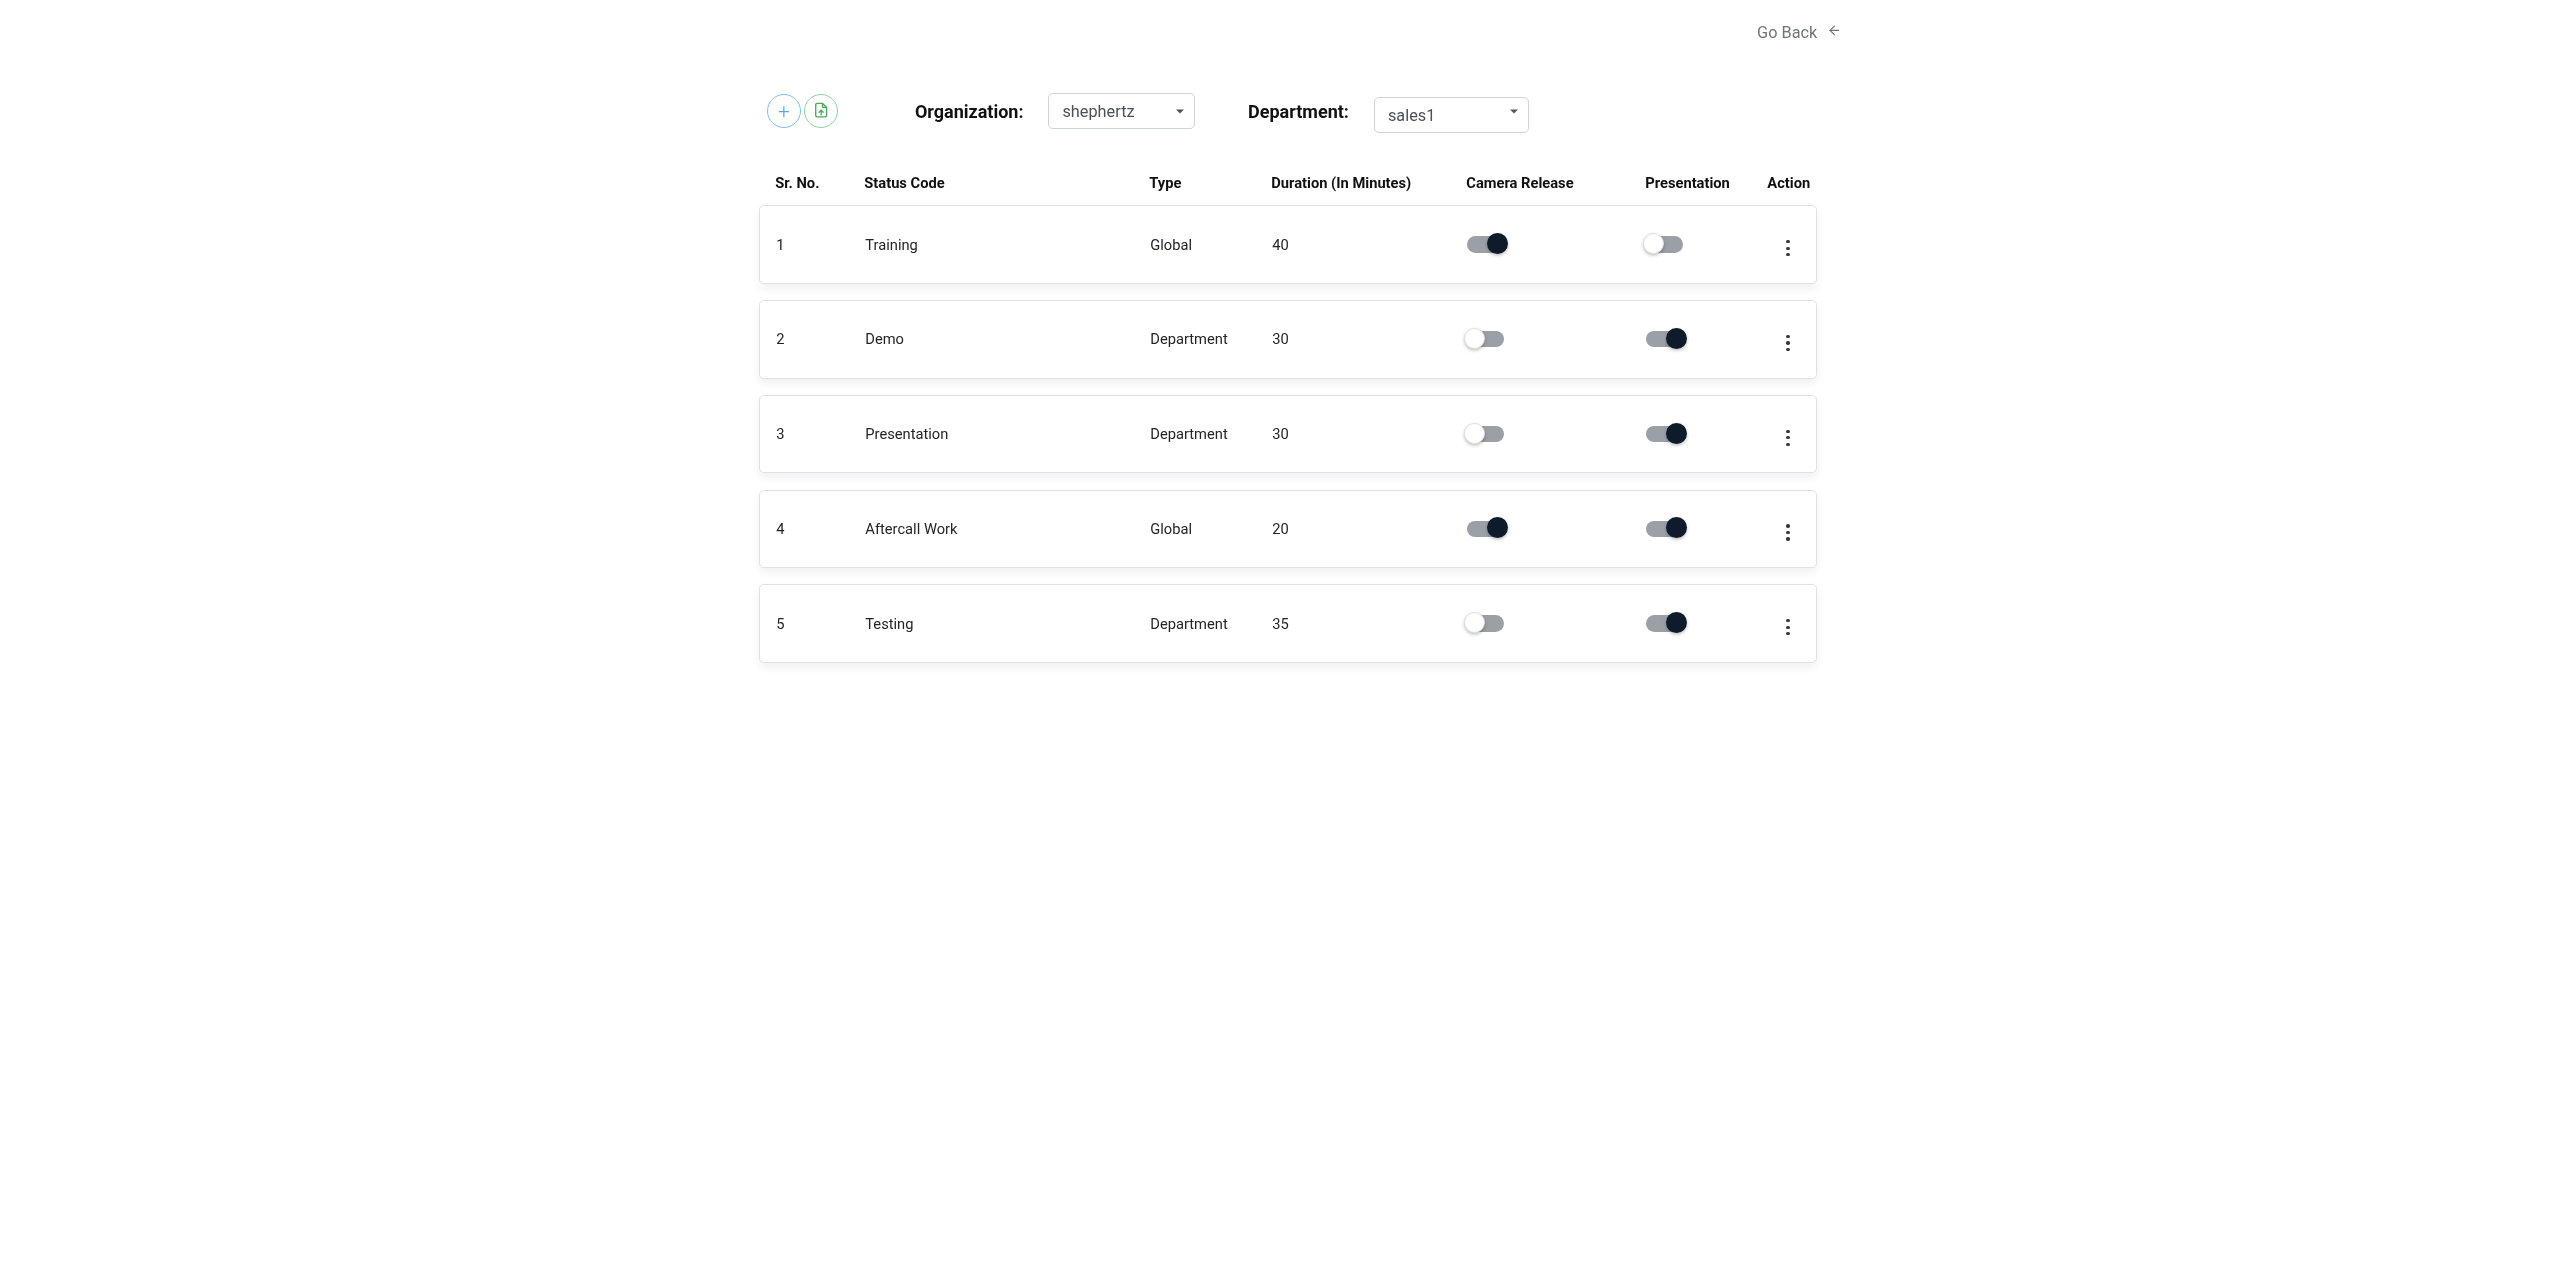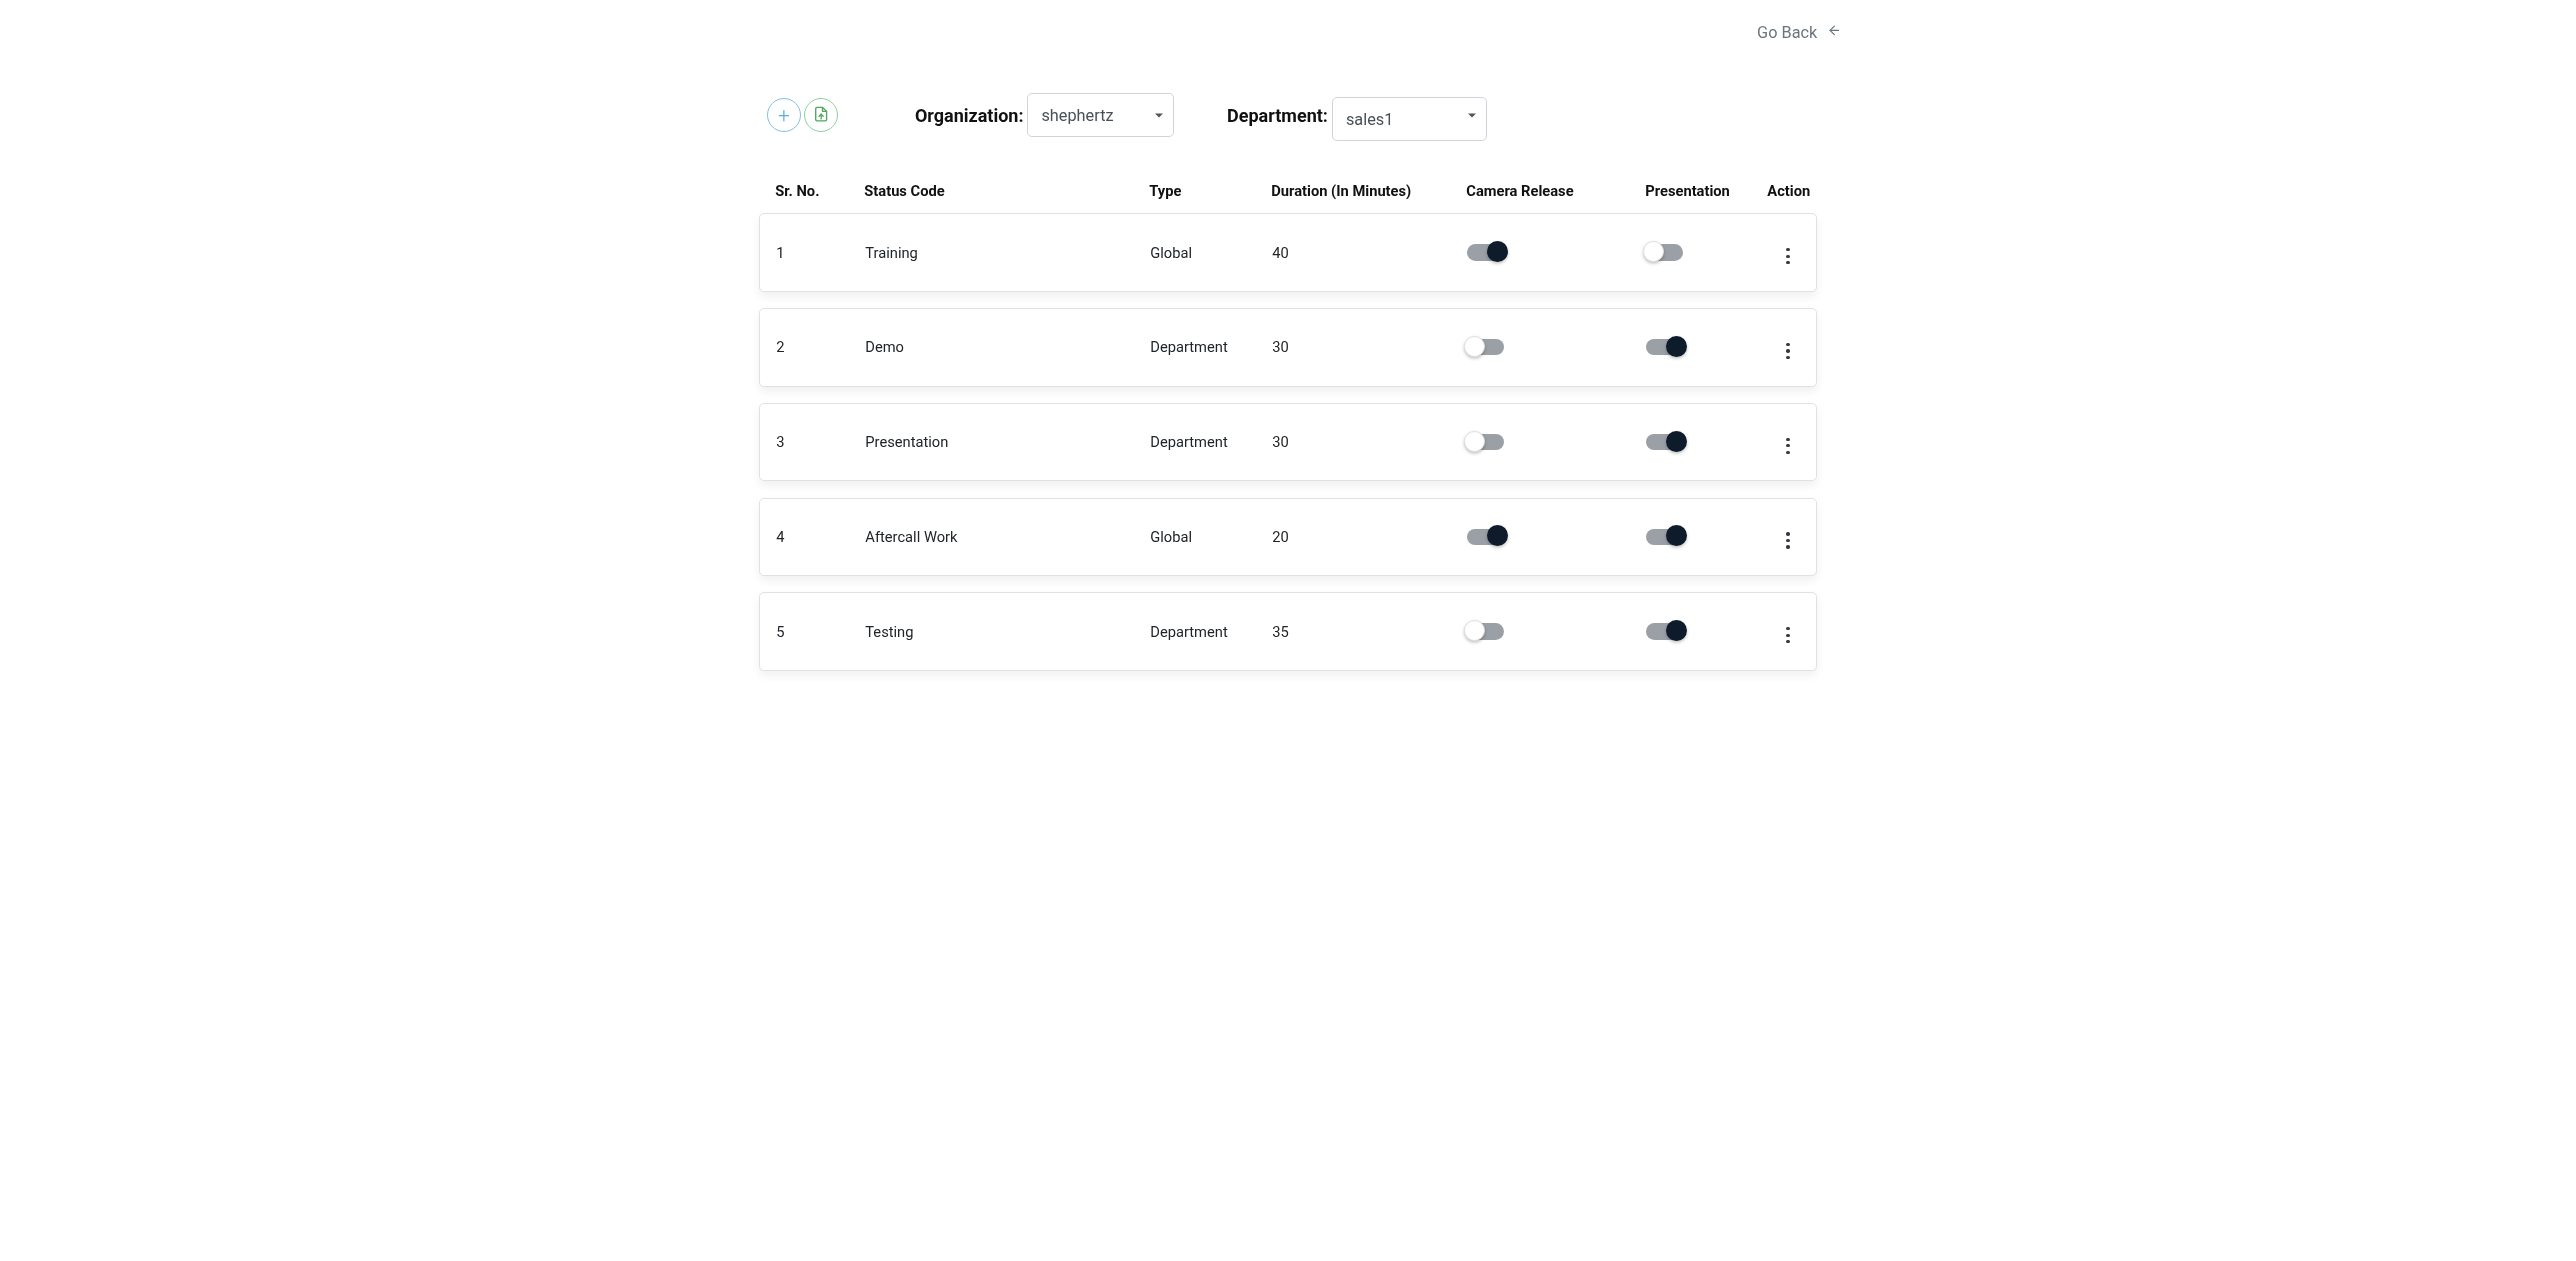--- a/index.html
+++ b/index.html
@@ -62,30 +62,30 @@
   }
   .circle-btn.export {
     border: 1.6px solid #8fd19e;
     color: #4fa75a;
   }
   .circle-btn.export svg { width: 16.3px; height: 16.3px; }
 
   .filter-group {
     display: flex;
     align-items: center;
-    gap: 4px;
+    gap: 25px;
   }
   .filter-label {
     font-size: 18px;
     font-weight: 700;
     color: #111;
   }
   .select {
     min-width: 147px;
-    height: 44px;
+    height: 36px;
     padding: 0 29px 0 13px;
     border: 0.8px solid #ced4da;
     border-radius: 4.9px;
     font-size: 16.3px;
     color: #495057;
     background: #fff;
     appearance: none;
     position: relative;
     display: inline-flex;
     align-items: center;

